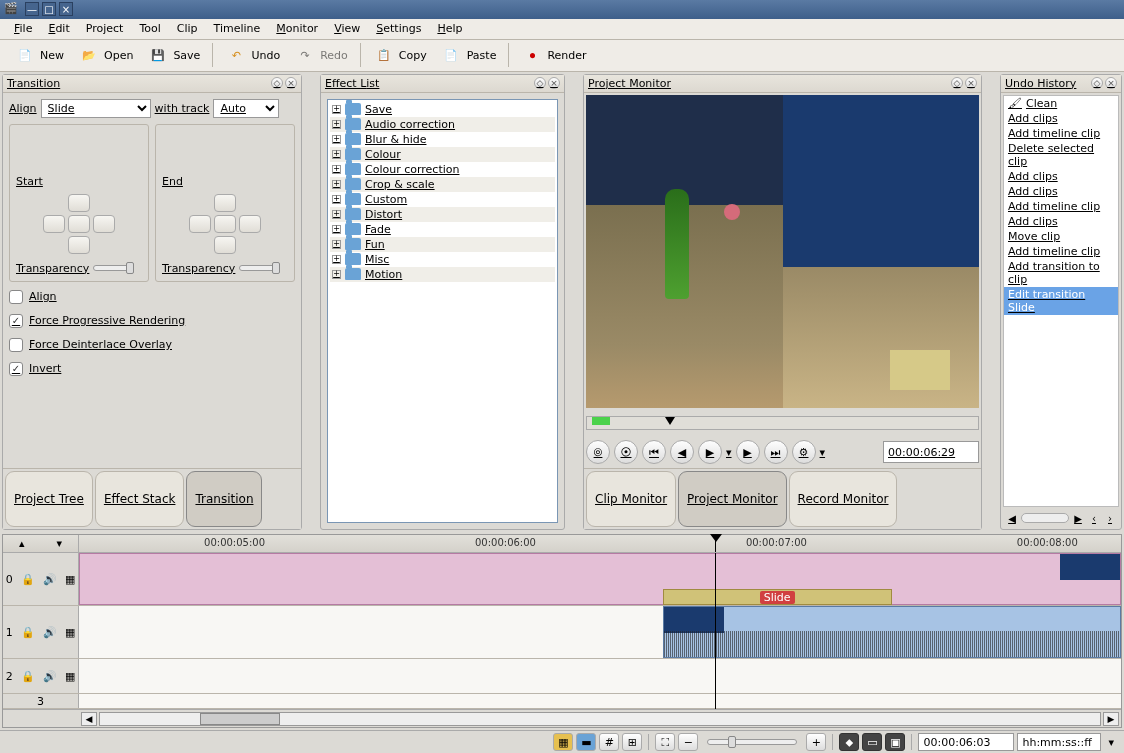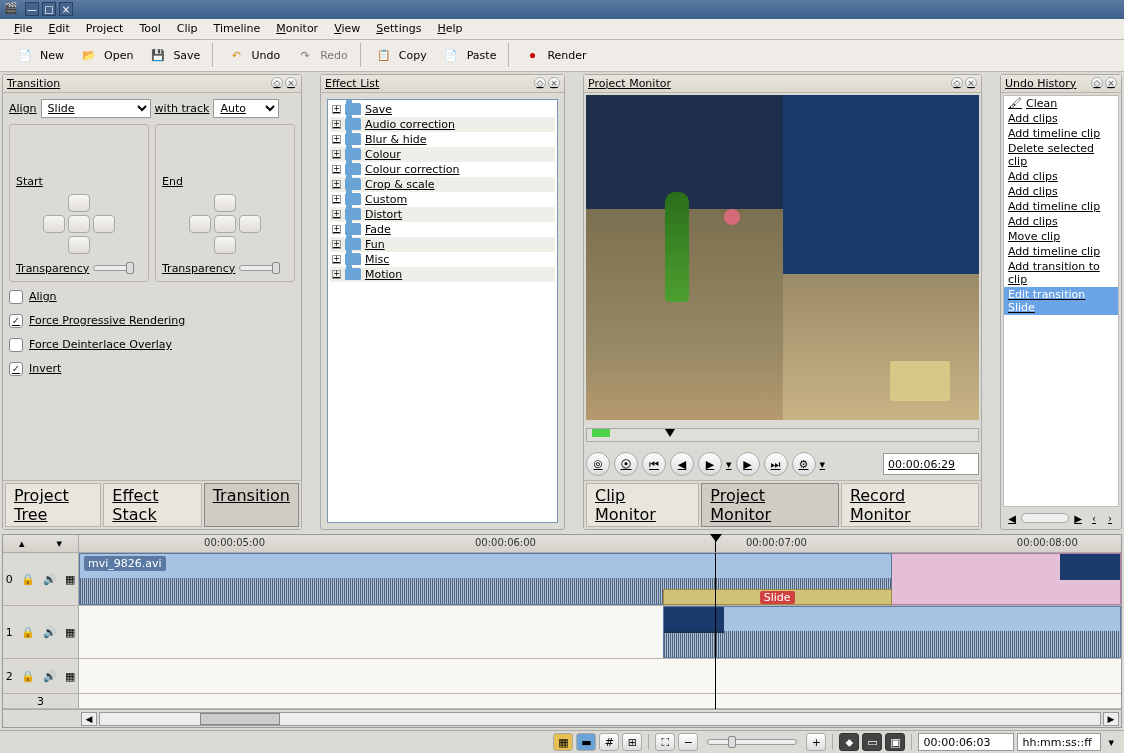--- a/index.html
+++ b/index.html
@@ -27,21 +27,21 @@
 .grpbox .grplabel { font-size: 11px; margin-bottom: 6px; margin-top: 44px; }
 .btm-arrows { display: grid; grid-template-columns: repeat(3, 22px); grid-template-rows: repeat(3, 18px); gap: 3px; justify-content: center; margin-bottom: 8px; }
 .abtn { width: 22px; height: 18px; background: linear-gradient(#f7f6f2,#e0ddd6); border: 1px solid #aaa; border-radius: 4px; cursor: pointer; }
 .abtn.blank { visibility: hidden; }
 .transp-row { display: flex; align-items: center; gap: 4px; font-size: 10px; }
 .slider { width: 40px; height: 6px; background: #eee; border: 1px solid #999; border-radius: 3px; position: relative; }
 .slider .thumb { position: absolute; width: 8px; height: 12px; background: #ddd; border: 1px solid #888; border-radius: 2px; top: -4px; right: -2px; }
 .chk { display: flex; align-items: center; gap: 6px; padding: 2px 0; cursor: pointer; }
 .chk .box { width: 14px; height: 14px; border: 1px solid #888; background: #fff; border-radius: 3px; display: flex; align-items: center; justify-content: center; font-size: 10px; color: #333; }
 .tabs { display: flex; border-top: 1px solid #bab5ab; background: #dcdad5; padding: 2px; gap: 2px; }
-.tab { padding: 2px 8px; border: 1px solid #bab5ab; border-radius: 0; background: #e8e5dd; cursor: pointer; font-size: 16px; }
+.tab { padding: 20px 8px; border: 1px solid #bab5ab; border-radius: 9px; background: #e8e5dd; cursor: pointer; font-size: 12px; }
 .tab.active { background: #d0ccc4; border: 1px solid #888; }
 .effectlist { background: #fff; border: 1px solid #7a96b4; flex: 1; padding: 2px; overflow-y: auto; }
 .eff-item { display: flex; align-items: center; padding: 1px 2px; cursor: pointer; gap: 4px; font-size: 11px; }
 .eff-item .exp { width: 9px; height: 9px; border: 1px solid #999; display: flex; align-items: center; justify-content: center; font-size: 8px; line-height: 1; }
 .eff-item .folder { width: 16px; height: 12px; background: #6aa3d6; border-radius: 2px 2px 1px 1px; position: relative; }
 .eff-item .folder:before { content: ''; position: absolute; top: -3px; left: 1px; width: 6px; height: 3px; background: #6aa3d6; border-radius: 1px 1px 0 0; }
 .monitor-img { flex: 1; background: #223a5e; display: flex; position: relative; margin: 0; }
 .mon-left { flex: 1; background: linear-gradient(180deg,#1f2e4a 0%, #1f2e4a 35%, #7a6f4f 35%, #9a8a66 80%, #b69a6e 100%); position: relative; }
 .mon-left .bottle { position: absolute; left: 40%; top: 30%; width: 24px; height: 110px; background: linear-gradient(#2a6e1a,#4ea030); border-radius: 10px 10px 4px 4px; }
 .mon-left .pink { position: absolute; left: 70%; top: 35%; width: 16px; height: 16px; background: #d56b7a; border-radius: 50%; }
@@ -409,24 +409,20 @@
       <div class="tl-left">
           <span>0</span>
           <span>🔒</span>
           <span>🔊</span>
           <span>▦</span>
         </div>
       <div class="tl-body">
         <div class="clip pink" style="left:0;width:100%">
           <div class="thumb right"></div>
         </div>
-        <div class="clip" style="left:0;width:78%;top:0;bottom:0">
-          <div class="clipname">mvi_9826.avi</div>
-          <div class="wave"></div>
-        </div>
         <div class="transition-box" style="left:56%;width:22%;top:36px;height:16px">
             <span class="tlabel">Slide</span>
           </div>
       </div>
     </div>
 
     <div class="track">
       <div class="tl-left">
           <span>1</span>
           <span>🔒</span>

